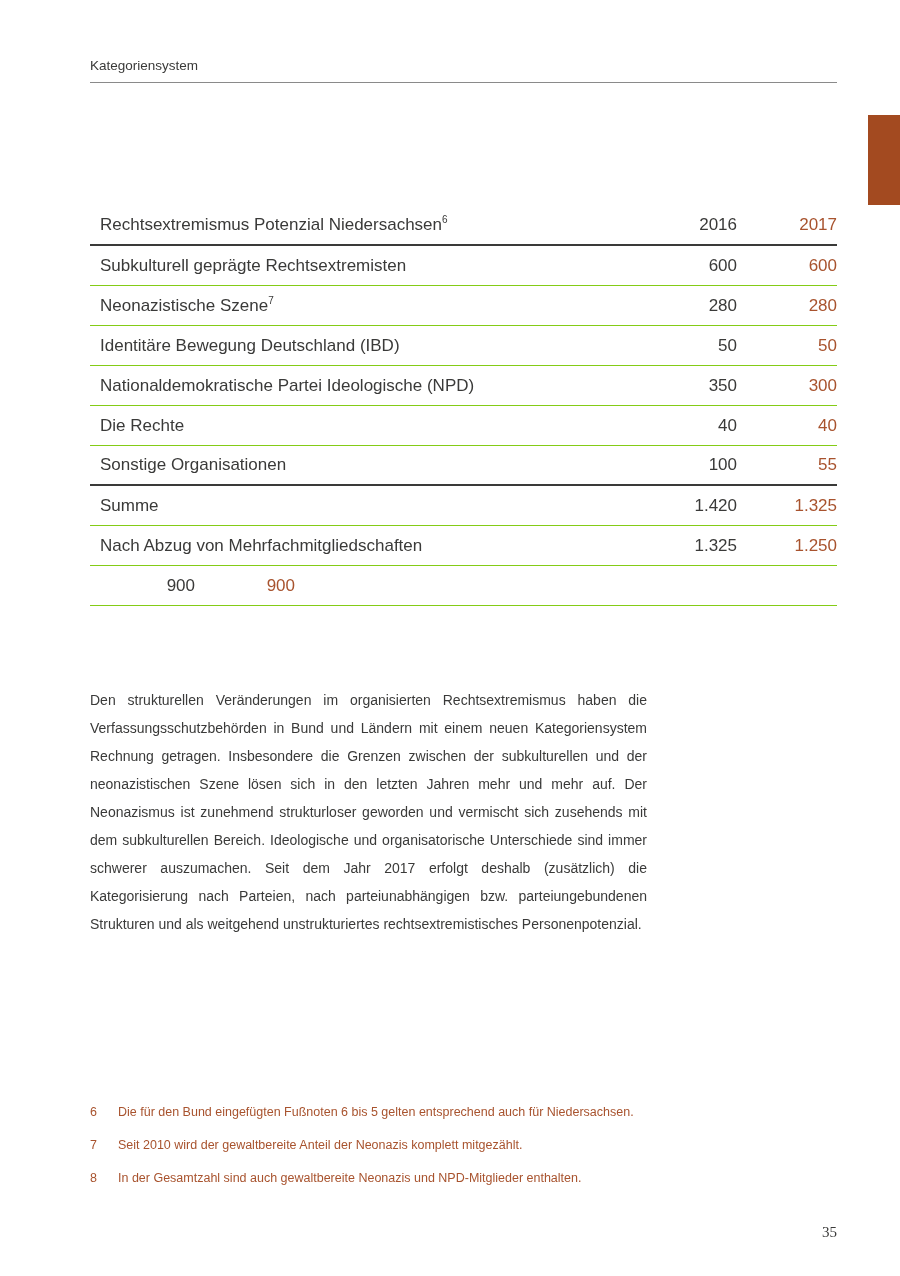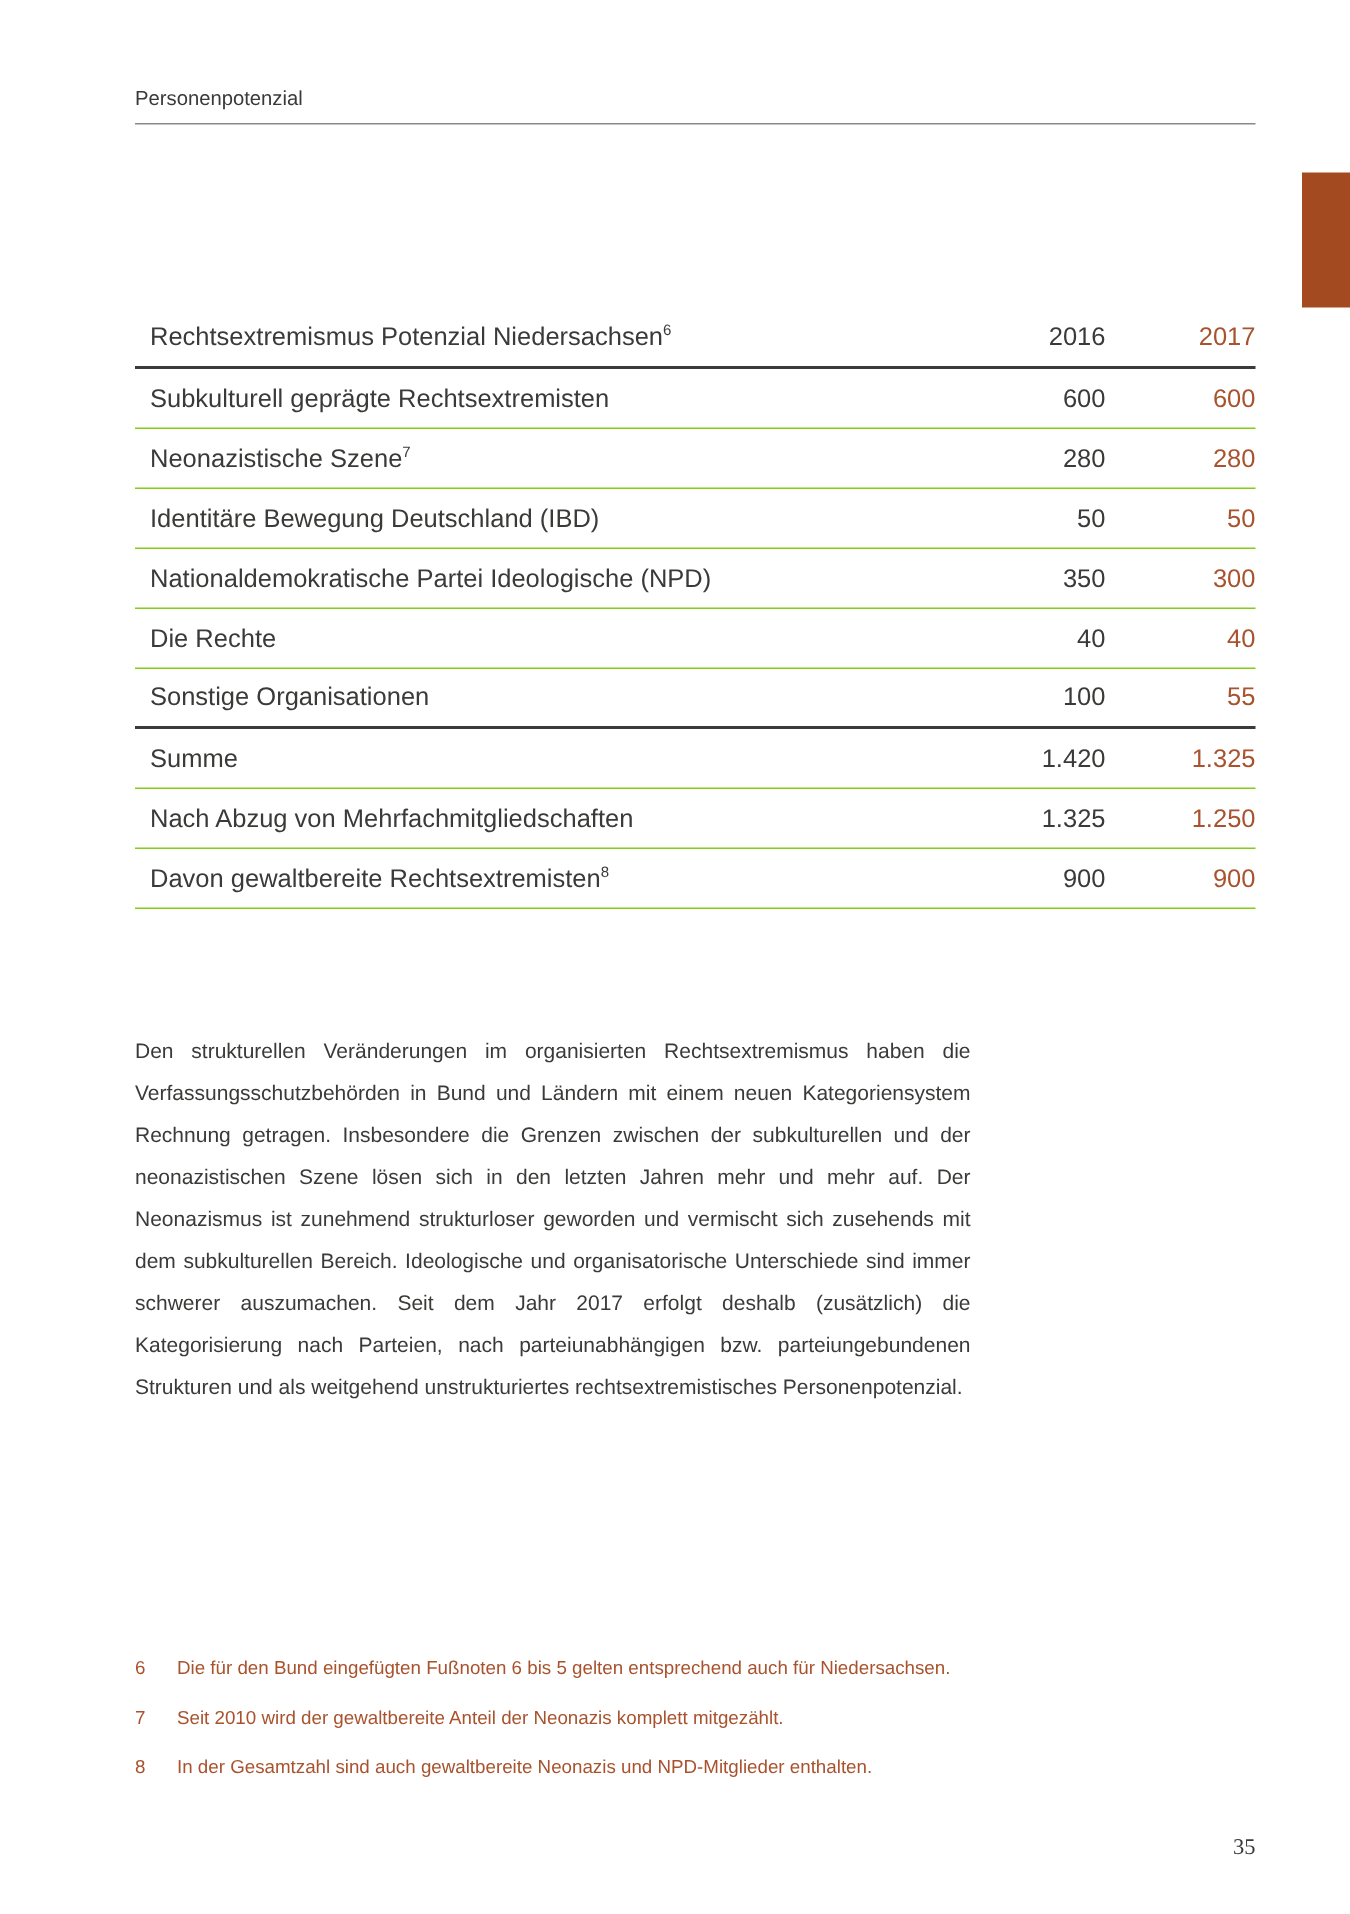--- a/index.html
+++ b/index.html
@@ -88,21 +88,21 @@
     font-size: 15px;
     color: #3a3a39;
     font-family: Liberation Serif, serif;
   }
 </style>
 </head>
 <body>
 
 <div class="page">
 
-  <div class="running-head">Personenpotenzial</div>
+  <div class="running-head">Kategoriensystem</div>
 
   <div class="edge-tab"></div>
 
   <div class="pot-table">
 
     <div class="trow thead">
       <div class="tlabel"><span>Rechtsextremismus Potenzial Niedersachsen</span><sup>6</sup></div>
       <div class="tc1">2016</div>
       <div class="tc2">2017</div>
     </div>
@@ -149,21 +149,20 @@
       <div class="tc2">1.325</div>
     </div>
 
     <div class="trow body-row">
       <div class="tlabel"><span>Nach Abzug von Mehrfachmitgliedschaften</span><sup></sup></div>
       <div class="tc1">1.325</div>
       <div class="tc2">1.250</div>
     </div>
 
     <div class="trow body-row">
-      <div class="tlabel"><span>Davon gewaltbereite Rechtsextremisten</span><sup>8</sup></div>
       <div class="tc1">900</div>
       <div class="tc2">900</div>
     </div>
 
   </div>
 
   <p class="body-copy">Den strukturellen Veränderungen im organisierten Rechtsextremismus haben die Verfassungsschutzbehörden in Bund und Ländern mit einem neuen Kategoriensystem Rechnung getragen. Insbesondere die Grenzen zwischen der subkulturellen und der neonazistischen Szene lösen sich in den letzten Jahren mehr und mehr auf. Der Neonazismus ist zunehmend strukturloser geworden und vermischt sich zusehends mit dem subkulturellen Bereich. Ideologische und organisatorische Unterschiede sind immer schwerer auszumachen. Seit dem Jahr 2017 erfolgt deshalb (zusätzlich) die Kategorisierung nach Parteien, nach parteiunabhängigen bzw. parteiungebundenen Strukturen und als weitgehend unstrukturiertes rechtsextremistisches Personenpotenzial.</p>
 
   <div class="footnotes">
     <div class="footnote">

